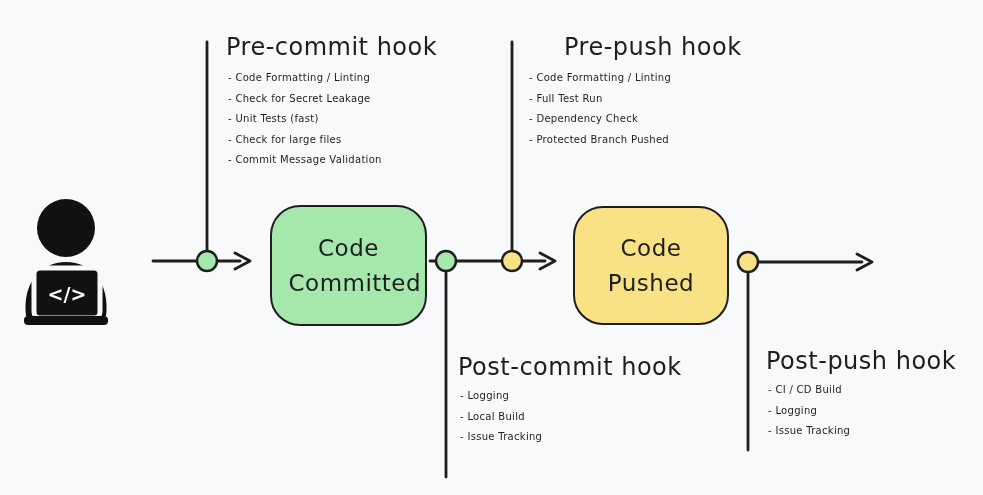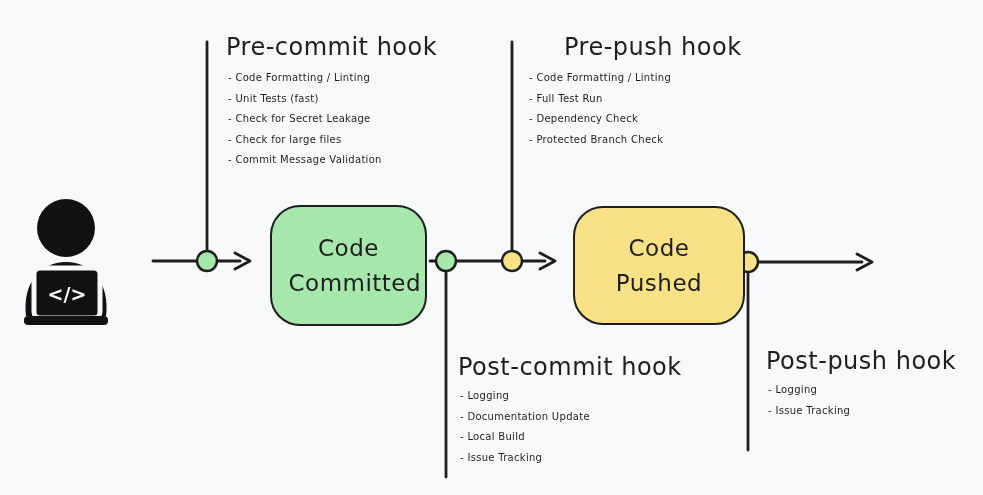--- a/index.html
+++ b/index.html
@@ -20,21 +20,21 @@
     border-radius: 30px;
     display: flex;
     align-items: center;
     justify-content: center;
     text-align: center;
     font-size: 23px;
     line-height: 35px;
     letter-spacing: 0.5px;
   }
   #node-committed { left: 270px; top: 205px; width: 157px; height: 121px; }
-  #node-pushed    { left: 573px; top: 206px; width: 172px; height: 119px; }
+  #node-pushed    { left: 573px; top: 206px; width: 156px; height: 119px; }
   .node-label { width: 120px; }
 
   .hook-title {
     position: absolute;
     font-size: 24px;
     letter-spacing: 0.5px;
     white-space: nowrap;
     line-height: 30px;
   }
   .hook-list {
@@ -102,41 +102,41 @@
   <div class="node-box" id="node-committed" style="background: rgb(166, 232, 171);">
     <span class="node-label">Code Committed</span>
   </div>
   <div class="node-box" id="node-pushed" style="background: rgb(249, 226, 134);">
     <span class="node-label">Code Pushed</span>
   </div>
 
   <div class="hook-title" id="pre-commit-title">Pre-commit hook</div>
   <ul class="hook-list" id="pre-commit-list">
     <li>Code Formatting / Linting</li>
+    <li>Check for Secret Leakage</li>
     <li>Unit Tests (fast)</li>
-    <li>Check for Secret Leakage</li>
     <li>Check for large files</li>
     <li>Commit Message Validation</li>
   </ul>
 
   <div class="hook-title" id="pre-push-title">Pre-push hook</div>
   <ul class="hook-list" id="pre-push-list">
     <li>Code Formatting / Linting</li>
     <li>Full Test Run</li>
     <li>Dependency Check</li>
-    <li>Protected Branch Check</li>
+    <li>Protected Branch Pushed</li>
   </ul>
 
   <div class="hook-title" id="post-commit-title">Post-commit hook</div>
   <ul class="hook-list" id="post-commit-list">
     <li>Logging</li>
-    <li>Documentation Update</li>
     <li>Local Build</li>
     <li>Issue Tracking</li>
   </ul>
 
   <div class="hook-title" id="post-push-title">Post-push hook</div>
   <ul class="hook-list" id="post-push-list">
+    <li>CI / CD Build</li>
     <li>Logging</li>
     <li>Issue Tracking</li>
   </ul>
 
 </div>
 
 </body></html>

